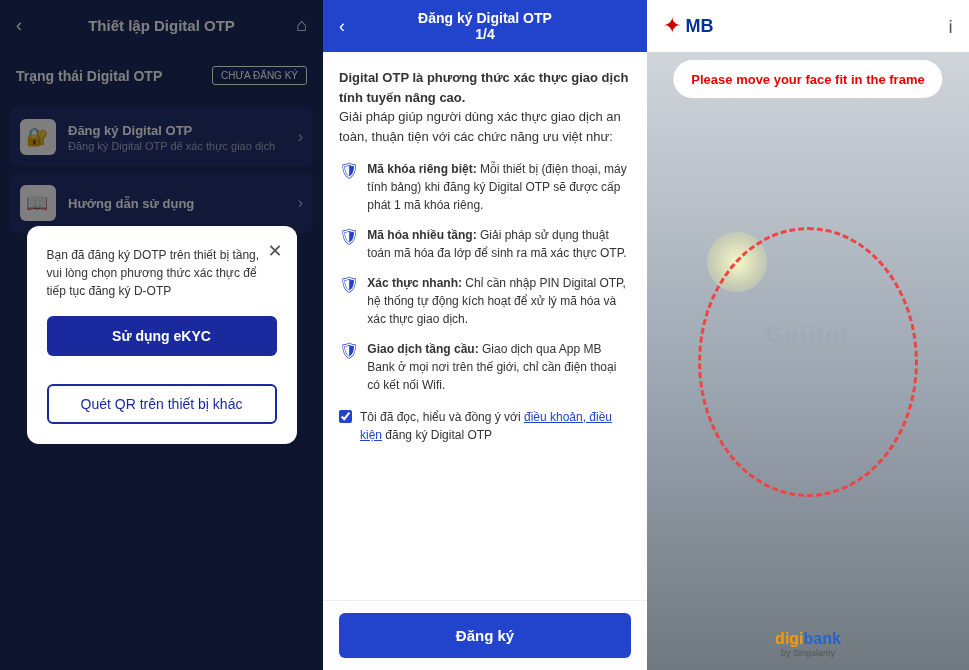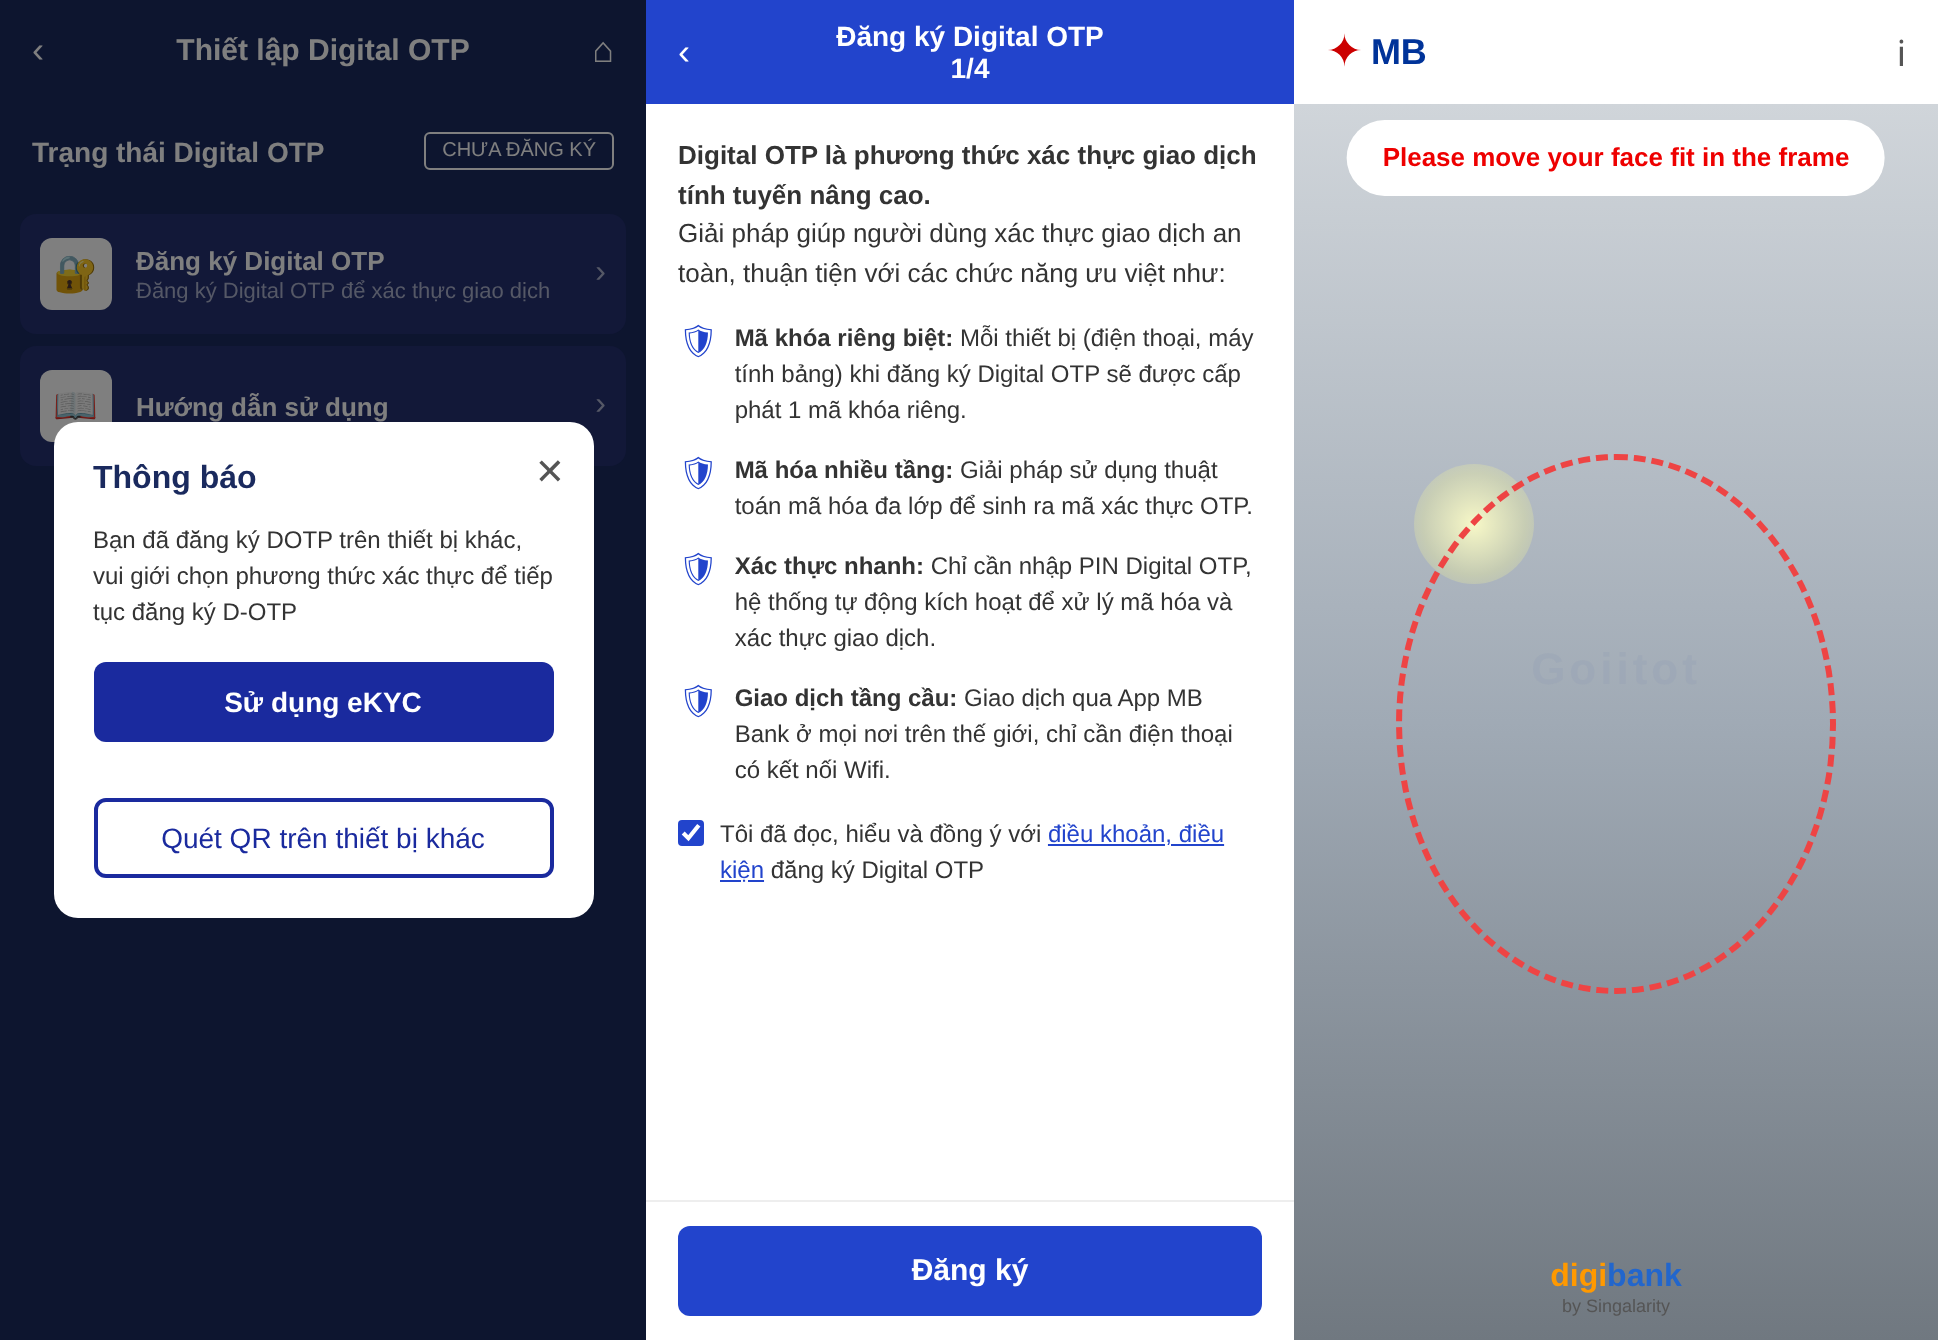--- a/index.html
+++ b/index.html
@@ -478,23 +478,22 @@
   <div class="menu-item">
     <div class="menu-item-icon">📖</div>
     <div class="menu-item-text">
       <div class="menu-title">Hướng dẫn sử dụng</div>
     </div>
     <span class="menu-item-arrow">›</span>
   </div>
 
   <div class="modal-overlay">
     <div class="modal">
-      <div class="modal-title">Thông báo</div>
       <span class="modal-close">✕</span>
-      <div class="modal-body">Bạn đã đăng ký DOTP trên thiết bị khác, vui giới chọn phương thức xác thực để tiếp tục đăng ký D-OTP</div>
+      <div class="modal-body">Bạn đã đăng ký DOTP trên thiết bị tầng, vui lòng chọn phương thức xác thực để tiếp tục đăng ký D-OTP</div>
       <button class="modal-btn-primary">Sử dụng eKYC</button>
       <button class="modal-btn-secondary">Quét QR trên thiết bị khác</button>
     </div>
   </div>
 </div>
 
 <div class="panel-middle">
   <div class="panel-middle-header">
     <span class="back-btn">‹</span>
     <div class="header-title">

